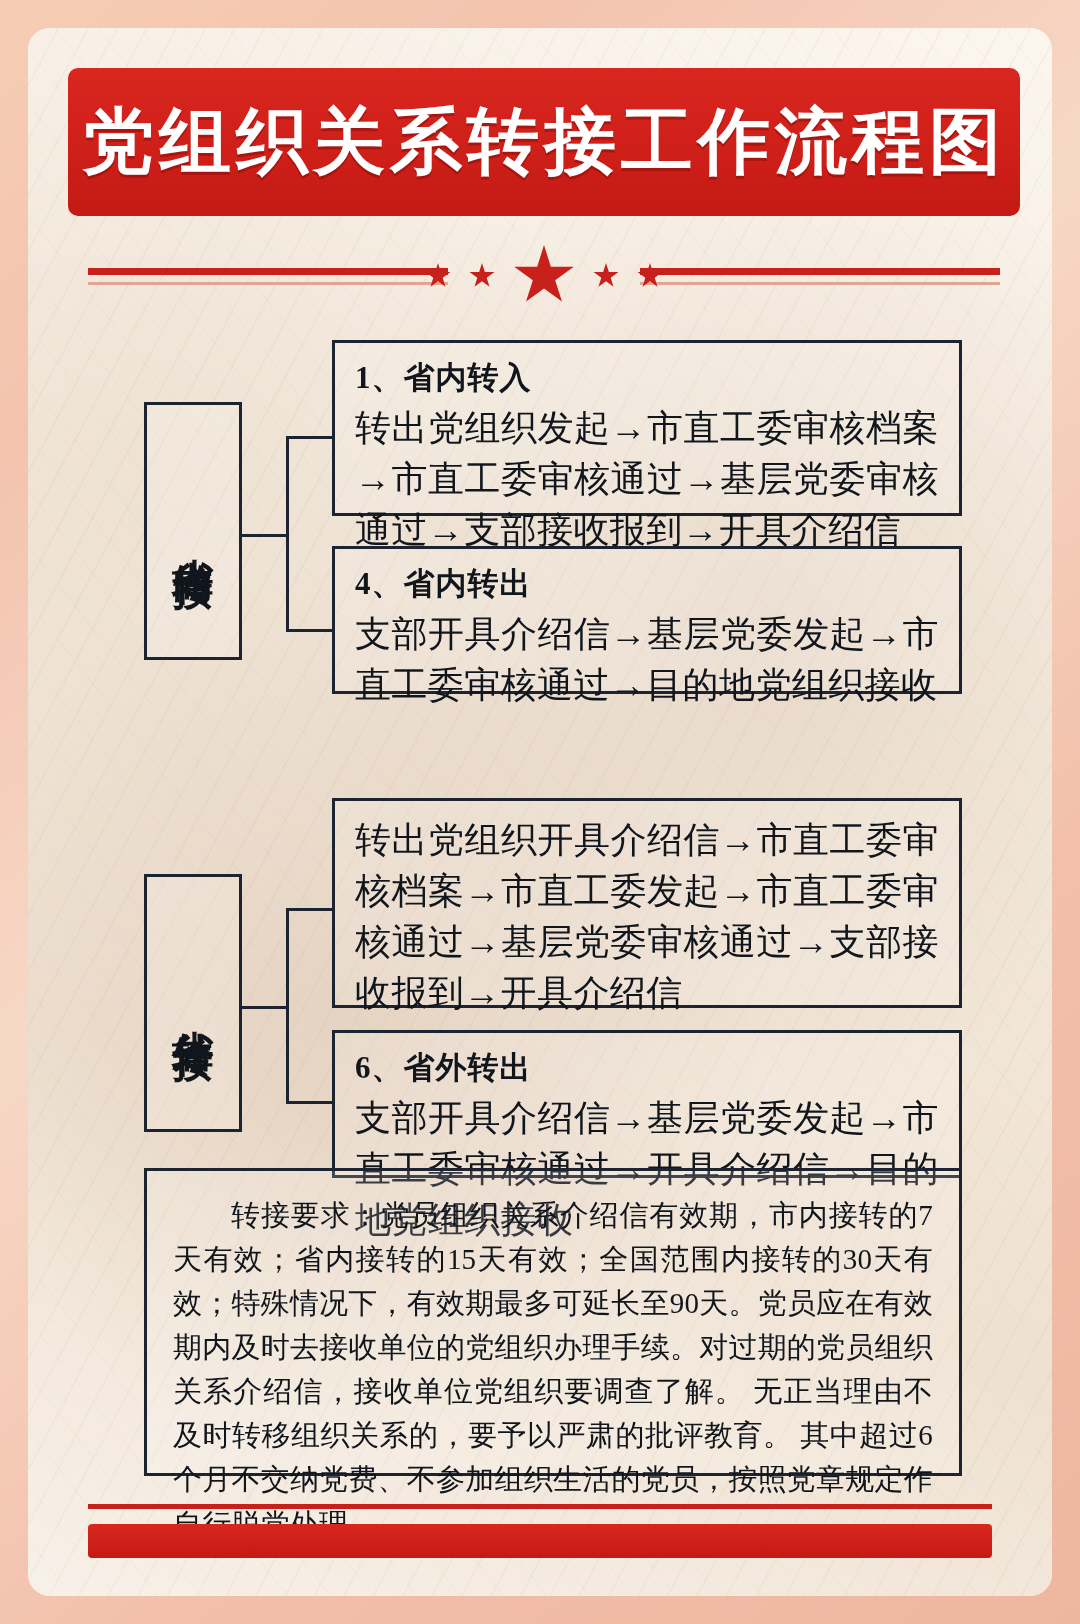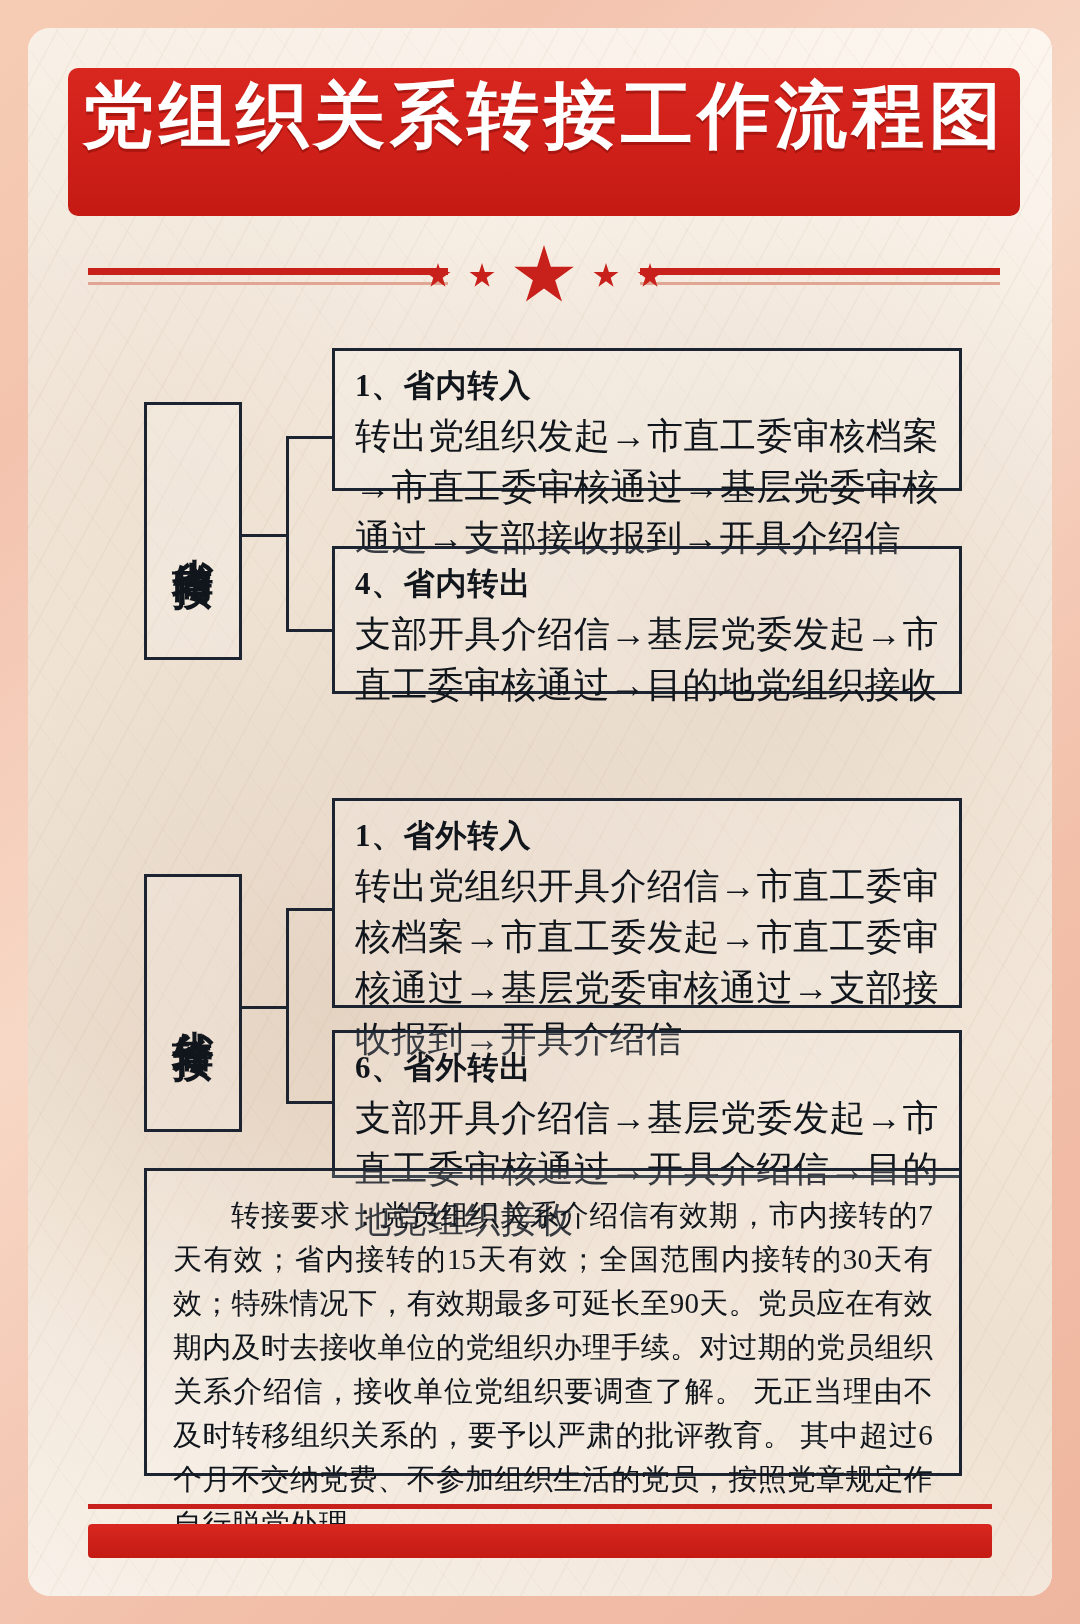--- a/index.html
+++ b/index.html
@@ -62,20 +62,21 @@
   
   .banner {
     position: absolute;
     left: 40px;
     top: 40px;
     width: 952px;
     height: 148px;
     background: linear-gradient(180deg, #d8271f 0%, #cf1f19 55%, #c41a14 100%);
     border-radius: 10px;
     display: flex;
+    align-items: center;
     justify-content: center;
   }
   .banner-title {
     color: #ffffff;
     font-size: 72px;
     font-weight: bold;
     letter-spacing: 5px;
     font-family: "DejaVu Sans", "Liberation Sans", sans-serif;
     text-shadow: 0 3px 0 rgba(120,10,6,0.45);
     white-space: nowrap;
@@ -219,21 +220,21 @@
     letter-spacing: 1px;
   }
   .item-body {
     font-size: 36px;
     line-height: 1.42;
     color: #11161d;
     letter-spacing: 0.4px;
     text-align: justify;
   }
 
-  .group.g1 .item-box.b1 { top: 24px;  height: 143px; }
+  .group.g1 .item-box.b1 { top: 16px;  height: 176px; }
   .group.g1 .item-box.b2 { top: 222px; height: 148px; }
   .group.g2 .item-box.b1 { top: 50px;  height: 210px; }
   .group.g2 .item-box.b2 { top: 282px; height: 148px; }
 
   
   .note-box {
     position: absolute;
     left: 116px;
     top: 1140px;
     width: 818px;
@@ -327,21 +328,20 @@
           <div class="cat-box">
             <div class="cat-text">省外转接</div>
           </div>
           <div class="bracket">
             <div class="stem"></div>
             <div class="spine"></div>
             <div class="arm top"></div>
             <div class="arm bottom"></div>
           </div>
           <div class="item-box b1">
-            <div class="item-title">1、省外转入</div>
             <div class="item-body">转出党组织开具介绍信→市直工委审核档案→市直工委发起→市直工委审核通过→基层党委审核通过→支部接收报到→开具介绍信</div>
           </div>
           <div class="item-box b2">
             <div class="item-title">6、省外转出</div>
             <div class="item-body">支部开具介绍信→基层党委发起→市直工委审核通过→开具介绍信→目的地党组织接收</div>
           </div>
         </div>
       </div>
 
       <div class="note-box">

